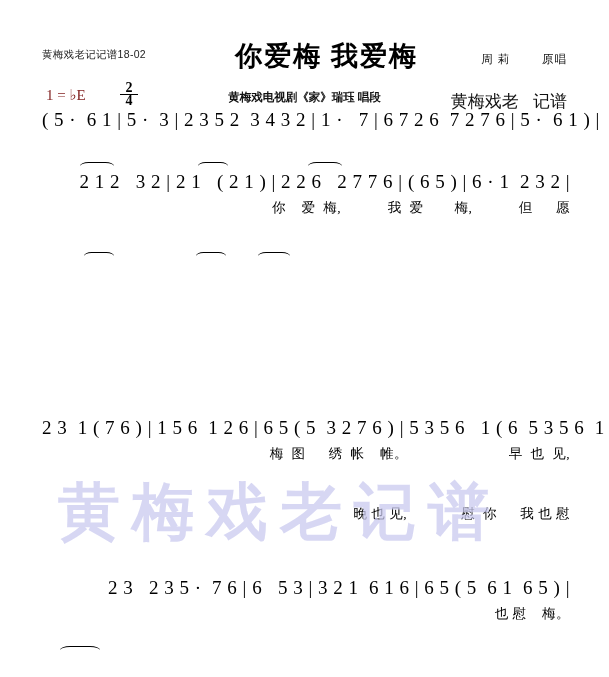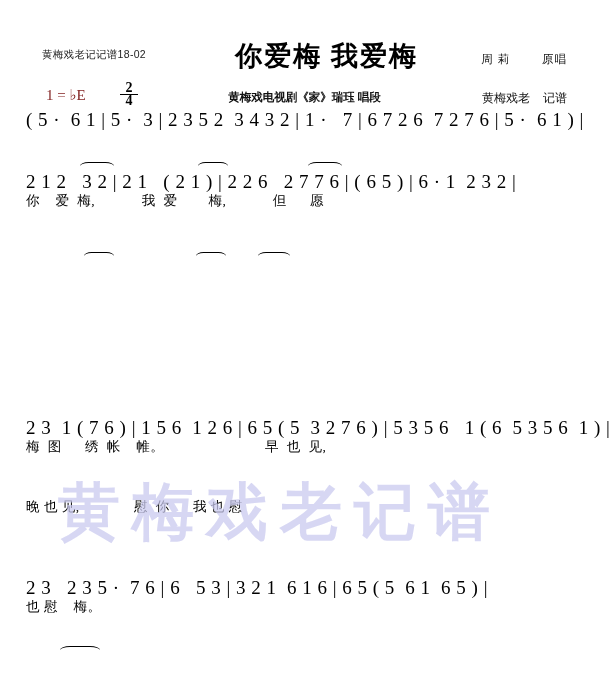--- a/index.html
+++ b/index.html
@@ -46,21 +46,21 @@
     position:absolute;
     left:0; right:0; top:90px;
     text-align:center;
     font-size:11.5px;
     color:#111;
     font-weight:bold;
   }
   .notator {
     position:absolute;
     right:42px; top:90px;
-    font-size:12px;
+    font-size:17px;
     color:#111;
   }
   .notator span { margin-left:10px; }
   
   .keysig {
     position:absolute;
     left:46px; top:86px;
     font-size:15px;
     color:#7f1d1d;
     white-space:nowrap;
@@ -73,36 +73,38 @@
     font-size:14px;
     line-height:12px;
     font-weight:bold;
   }
   .meter .num { display:block; }
   .meter .den { display:block; border-top:1.4px solid #000; }
 
   
   .row {
     position:absolute;
-    left:26px;
+    left:42px;
     width:528px;
+    text-align:right;
   }
   .notes {
     font-family:"Liberation Serif", serif;
     font-size:19px;
     letter-spacing:0.5px;
     color:#000;
     white-space:pre;
     line-height:20px;
   }
   .lyrics {
     font-size:13.5px;
     color:#000;
     white-space:pre;
     letter-spacing:0.5px;
+    margin-top:7px;
   }
   
   .slur {
     position:absolute;
     border-top:1.2px solid #000;
     border-radius:50%/100%;
     height:7px;
     border-left:none; border-right:none; border-bottom:none;
   }
   

